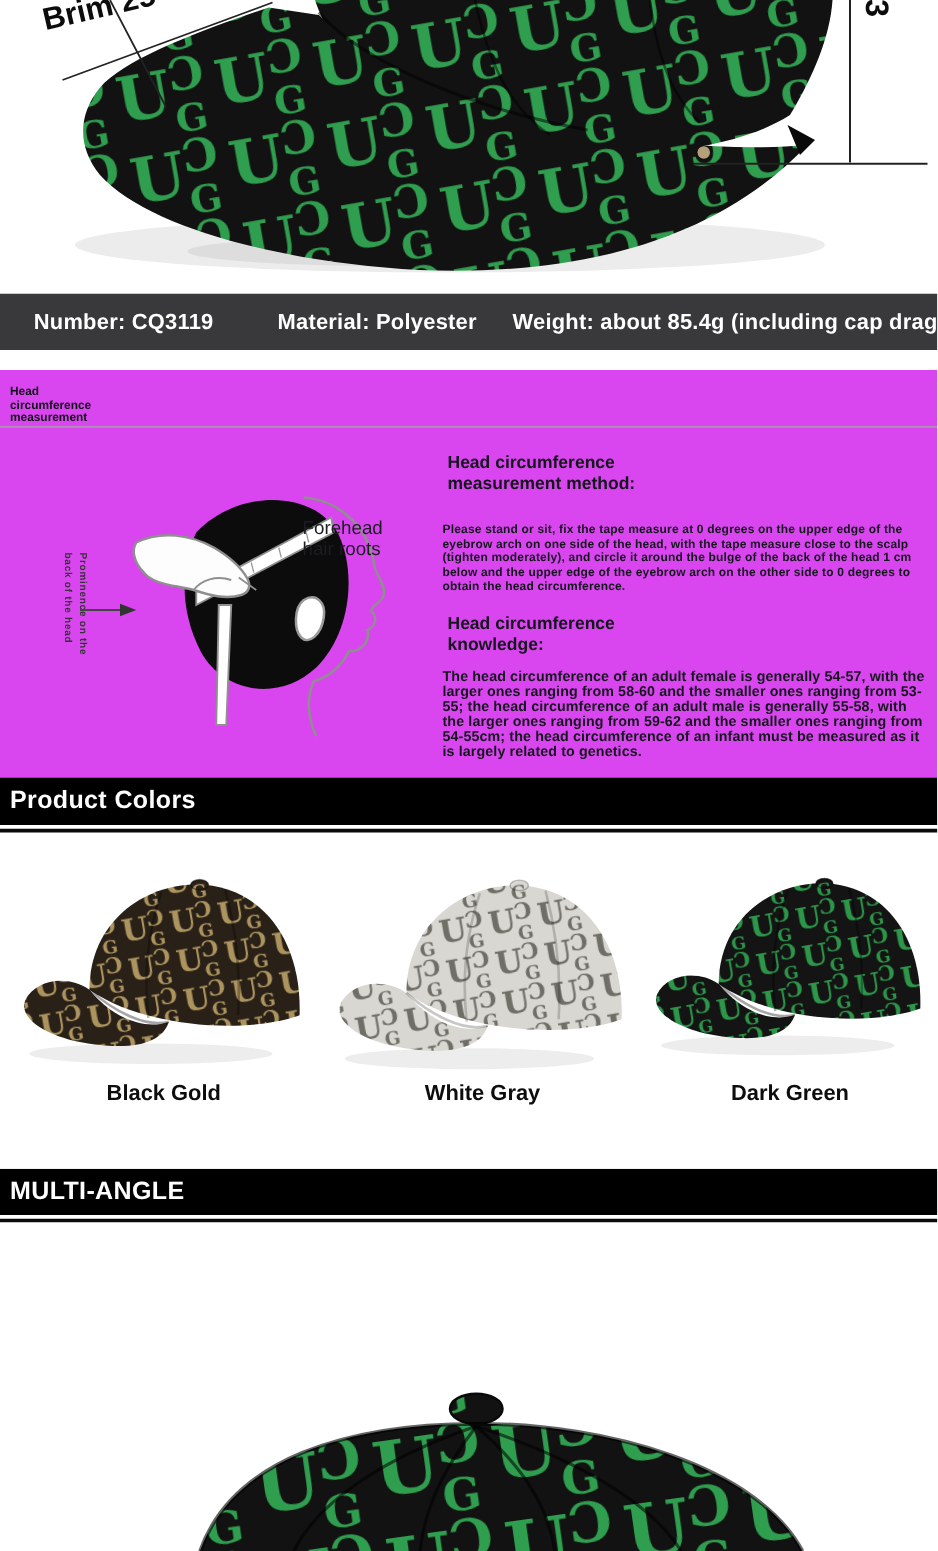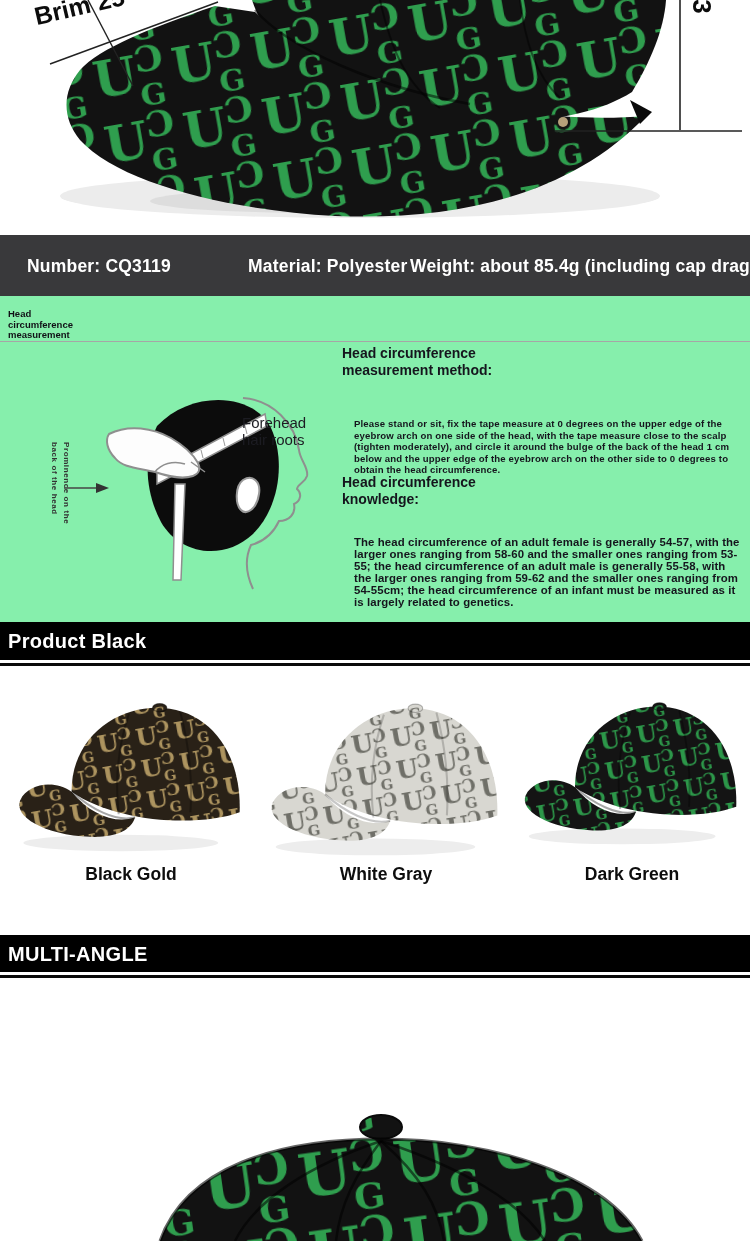--- a/index.html
+++ b/index.html
@@ -8,38 +8,38 @@
   .abs{position:absolute;}
   
   .hero{left:0;top:0;width:750px;height:235px;overflow:hidden;background:#fff;}
   .hero-svg{left:0;top:0;width:750px;height:232px;}
   .brim-label{left:38px;top:2px;font-size:25px;font-weight:700;color:#0c0c0c;
               transform:rotate(-13deg);transform-origin:0% 100%;white-space:nowrap;}
   .height-label{left:694px;top:-9px;font-size:26px;font-weight:700;color:#0c0c0c;
               transform:rotate(90deg);transform-origin:50% 50%;}
   .hero-lines{left:0;top:0;width:750px;height:232px;pointer-events:none;}
   
-  .info-bar{left:0;top:235px;width:750px;height:61px;background:#39393b;color:#ffffff;}
+  .info-bar{left:0;top:235px;width:750px;height:45px;background:#39393b;color:#ffffff;}
   .info-bar span{position:absolute;top:50%;transform:translateY(-50%);
                  font-size:17.5px;font-weight:700;white-space:nowrap;letter-spacing:.2px;}
-  .ib-1{left:27px;} .ib-2{left:222px;margin-left:26px;} .ib-3{left:410px;}
-  
-  .measure{left:0;top:296px;width:750px;height:326px;background:#86efac;}
+  .ib-1{left:27px;} .ib-2{left:222px;} .ib-3{left:410px;}
+  
+  .measure{left:0;top:296px;width:750px;height:326px;background:#d946ef;}
   .corner-label{left:8px;top:13px;font-size:9.5px;font-weight:700;line-height:10.5px;
                 color:#101016;white-space:pre-line;z-index:2;}
   .divider{left:0;top:45px;width:750px;height:1px;background:#a6a6a6;}
   .fig{left:95px;top:88px;width:245px;height:210px;}
   .forehead{left:242px;top:118px;font-size:15px;font-weight:400;line-height:17px;
             color:#1c1c22;white-space:pre-line;}
   .backlabel{left:48px;top:146px;height:110px;writing-mode:vertical-rl;
              font-size:8px;font-weight:700;letter-spacing:.6px;line-height:12px;color:#333;}
   .arrow{left:62px;top:183px;width:50px;height:18px;}
   .rcol{left:342px;top:0;width:388px;}
   .rh{position:absolute;left:0;font-size:14px;font-weight:700;line-height:16.5px;
-      color:#15151d;white-space:pre-line;margin:0;}
+      color:#15151d;white-space:pre-line;margin:16px;}
   .rh1{top:49px;} .rh2{top:178px;}
   .rp{position:absolute;left:0;width:388px;font-weight:700;color:#15151d;margin:12px;}
   .rp1{top:110px;font-size:9.6px;line-height:11.6px;letter-spacing:.15px;}
   .rp2{top:229px;font-size:11.4px;line-height:11.9px;letter-spacing:.1px;}
   
   .bar{left:0;width:750px;height:38px;background:#000;}
   .bar span{position:absolute;left:8px;top:50%;transform:translateY(-50%);
             color:#fff;font-size:20px;font-weight:700;letter-spacing:.3px;white-space:nowrap;}
   .bar1{top:622px;} .bar2{top:935px;height:37px;}
   .bar-line{left:0;width:750px;height:3px;background:#0a0a0a;}
@@ -149,21 +149,21 @@
       <h3 class="rh rh1">Head circumference
 measurement method:</h3>
       <p class="rp rp1">Please stand or sit, fix the tape measure at 0 degrees on the upper edge of the eyebrow arch on one side of the head, with the tape measure close to the scalp (tighten moderately), and circle it around the bulge of the back of the head 1 cm below and the upper edge of the eyebrow arch on the other side to 0 degrees to obtain the head circumference.</p>
       <h3 class="rh rh2">Head circumference
 knowledge:</h3>
       <p class="rp rp2">The head circumference of an adult female is generally 54-57, with the larger ones ranging from 58-60 and the smaller ones ranging from 53-55; the head circumference of an adult male is generally 55-58, with the larger ones ranging from 59-62 and the smaller ones ranging from 54-55cm; the head circumference of an infant must be measured as it is largely related to genetics.</p>
     </div>
   </div>
 
   <div class="abs bar bar1">
-    <span>Product Black</span>
+    <span>Product Colors</span>
   </div>
   <div class="abs bar-line bl1"></div>
 
   <div class="abs bar bar2">
     <span>MULTI-ANGLE</span>
   </div>
 
   <div class="abs colors">
 
     <div class="variant v0">

